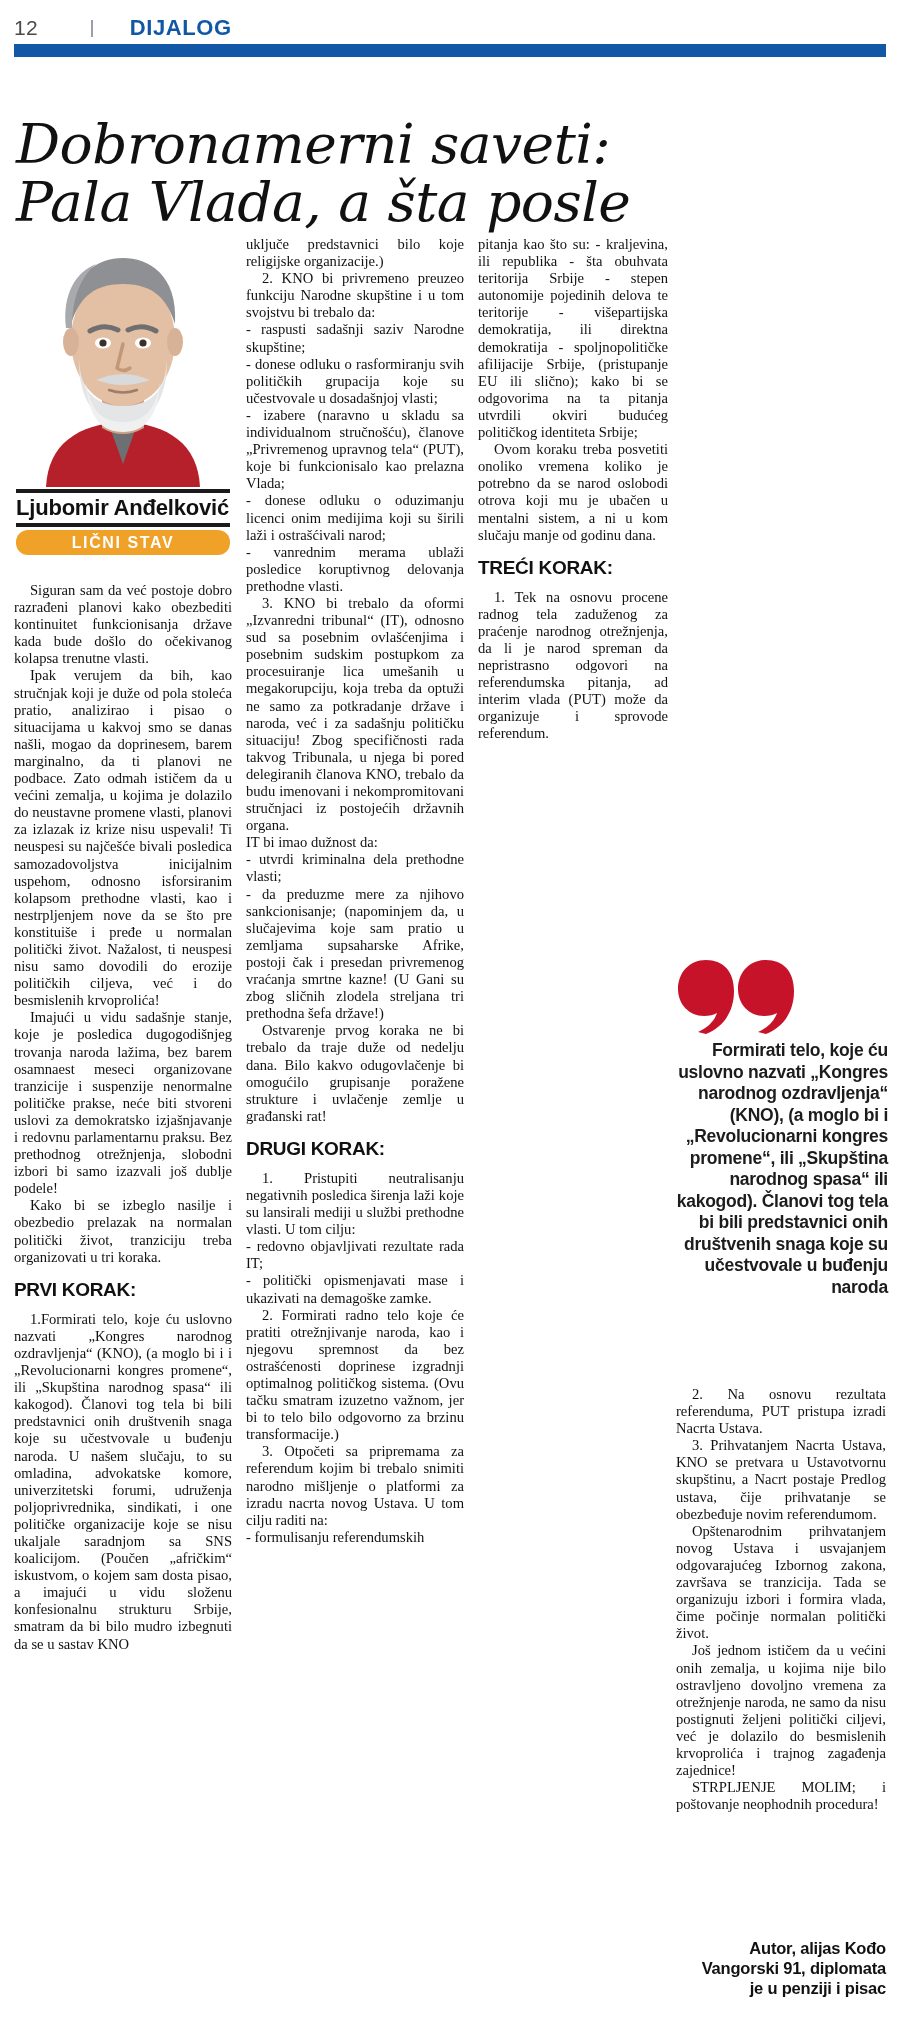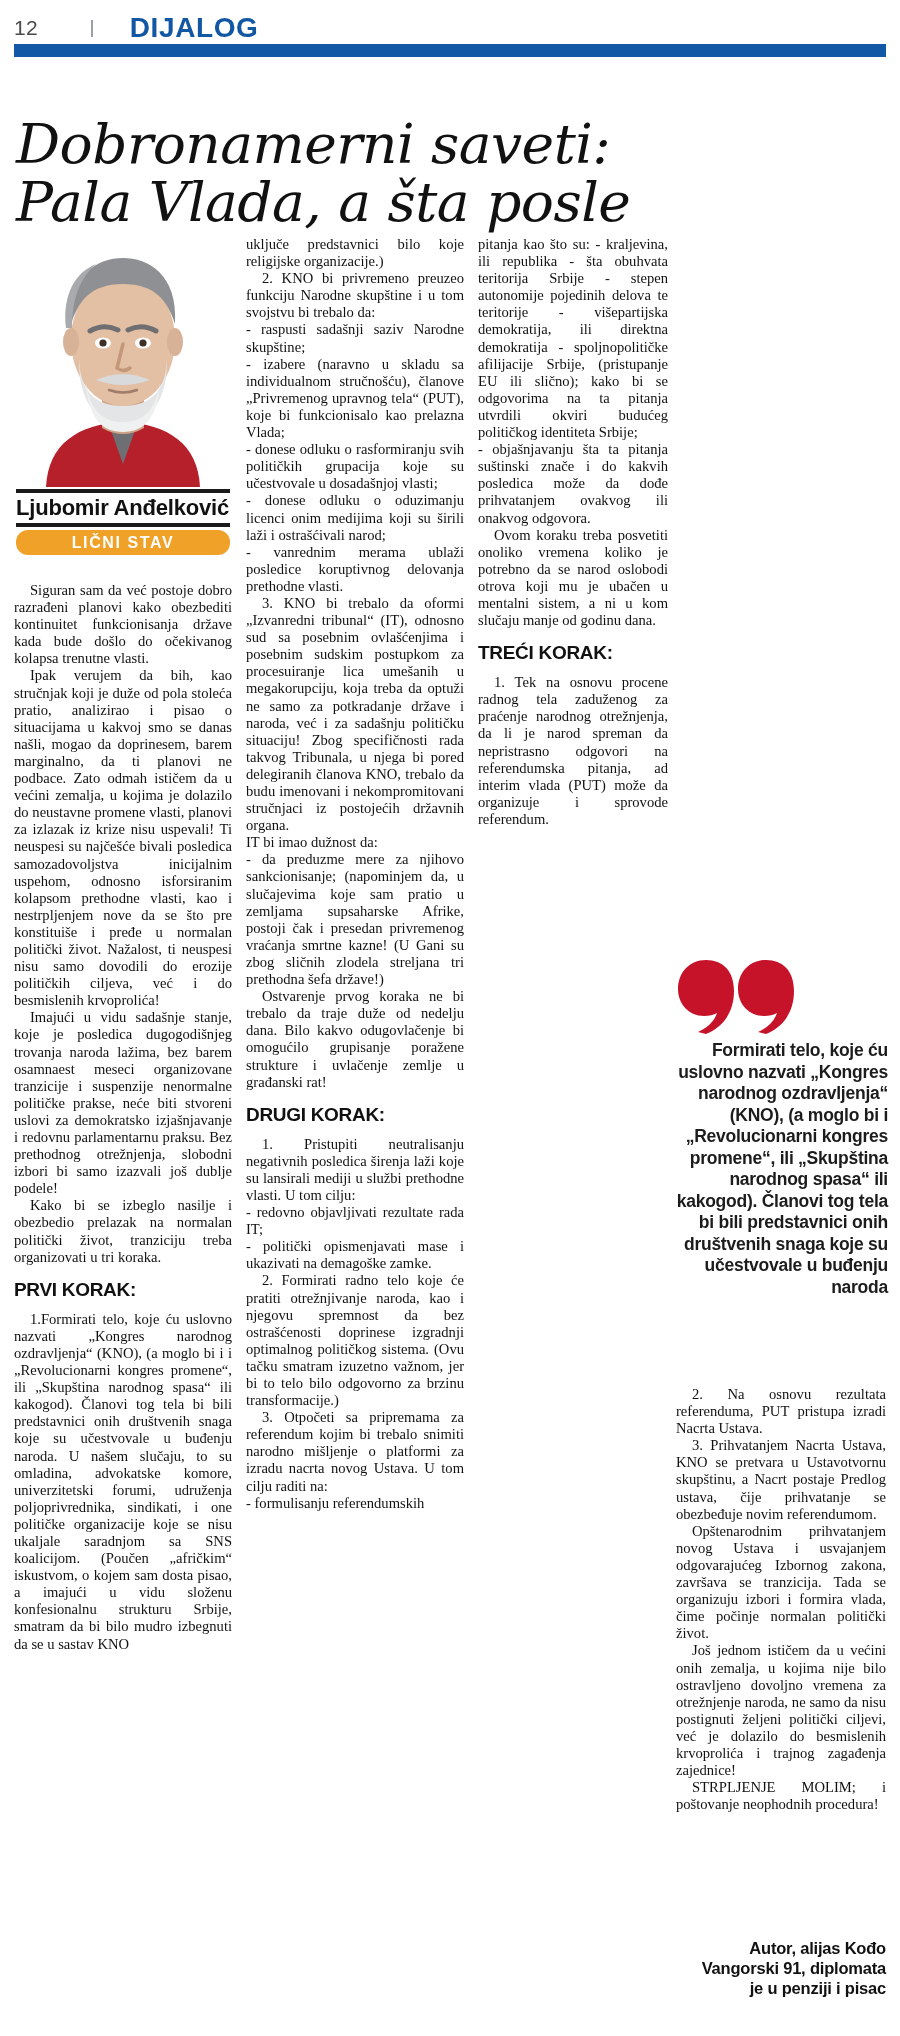--- a/index.html
+++ b/index.html
@@ -35,21 +35,21 @@
   }
   .mast-divider {
     width: 2px;
     height: 17px;
     background: #9aa0a6;
     margin-left: 24px;
   }
   .section-name {
     font-family: "Liberation Sans", sans-serif;
     font-weight: bold;
-    font-size: 28px;
+    font-size: 22px;
     letter-spacing: .6px;
     color: #1257a4;
     margin-left: 8px;
   }
   .mast-rule {
     position: absolute;
     left: 14px;
     top: 44px;
     width: 872px;
     height: 13px;
@@ -265,40 +265,40 @@
   <p>Imajući u vidu sadašnje stanje, koje je posledica dugogodišnjeg trovanja naroda lažima, bez barem osamnaest meseci organizovane tranzicije i suspenzije nenormalne političke prakse, neće biti stvoreni uslovi za demokratsko izjašnjavanje i redovnu parlamentarnu praksu. Bez prethodnog otrežnjenja, slobodni izbori bi samo izazvali još dublje podele!</p>
   <p>Kako bi se izbeglo nasilje i obezbedio prelazak na normalan politički život, tranziciju treba organizovati u tri koraka.</p>
   <div class="shead">PRVI KORAK:</div>
   <p>1.Formirati telo, koje ću uslovno nazvati „Kongres narodnog ozdravljenja“ (KNO), (a moglo bi i i „Revolucionarni kongres promene“, ili „Skupština narodnog spasa“ ili kakogod). Članovi tog tela bi bili predstavnici onih društvenih snaga koje su učestvovale u buđenju naroda. U našem slučaju, to su omladina, advokatske komore, univerzitetski forumi, udruženja poljoprivrednika, sindikati, i one političke organizacije koje se nisu ukaljale saradnjom sa SNS koalicijom. (Poučen „afričkim“ iskustvom, o kojem sam dosta pisao, a imajući u vidu složenu konfesionalnu strukturu Srbije, smatram da bi bilo mudro izbegnuti da se u sastav KNO</p>
 </div>
 
 <div class="col col2">
   <p class="noindent">uključe predstavnici bilo koje religijske organizacije.)</p>
   <p>2. KNO bi privremeno preuzeo funkciju Narodne skupštine i u tom svojstvu bi trebalo da:</p>
   <p class="dash">- raspusti sadašnji saziv Narodne skupštine;</p>
+  <p class="dash">- donese odluku o rasformiranju svih političkih grupacija koje su učestvovale u dosadašnjoj vlasti;</p>
   <p class="dash">- izabere (naravno u skladu sa individualnom stručnošću), članove „Privremenog upravnog tela“ (PUT), koje bi funkcionisalo kao prelazna Vlada;</p>
-  <p class="dash">- donese odluku o rasformiranju svih političkih grupacija koje su učestvovale u dosadašnjoj vlasti;</p>
   <p class="dash">- donese odluku o oduzimanju licenci onim medijima koji su širili laži i ostrašćivali narod;</p>
   <p class="dash">- vanrednim merama ublaži posledice koruptivnog delovanja prethodne vlasti.</p>
   <p>3. KNO bi trebalo da oformi „Izvanredni tribunal“ (IT), odnosno sud sa posebnim ovlašćenjima i posebnim sudskim postupkom za procesuiranje lica umešanih u megakorupciju, koja treba da optuži ne samo za potkradanje države i naroda, već i za sadašnju političku situaciju! Zbog specifičnosti rada takvog Tribunala, u njega bi pored delegiranih članova KNO, trebalo da budu imenovani i nekompromitovani stručnjaci iz postojećih državnih organa.</p>
   <p class="noindent">IT bi imao dužnost da:</p>
+  <p class="dash">- utvrdi kriminalna dela prethodne vlasti;</p>
   <p class="dash">- da preduzme mere za njihovo sankcionisanje; (napominjem da, u slučajevima koje sam pratio u zemljama supsaharske Afrike, postoji čak i presedan privremenog vraćanja smrtne kazne! (U Gani su zbog sličnih zlodela streljana tri prethodna šefa države!)</p>
   <p>Ostvarenje prvog koraka ne bi trebalo da traje duže od nedelju dana. Bilo kakvo odugovlačenje bi omogućilo grupisanje poražene strukture i uvlačenje zemlje u građanski rat!</p>
   <div class="shead">DRUGI KORAK:</div>
   <p>1. Pristupiti neutralisanju negativnih posledica širenja laži koje su lansirali mediji u službi prethodne vlasti. U tom cilju:</p>
   <p class="dash">- redovno objavljivati rezultate rada IT;</p>
   <p class="dash">- politički opismenjavati mase i ukazivati na demagoške zamke.</p>
   <p>2. Formirati radno telo koje će pratiti otrežnjivanje naroda, kao i njegovu spremnost da bez ostrašćenosti doprinese izgradnji optimalnog političkog sistema. (Ovu tačku smatram izuzetno važnom, jer bi to telo bilo odgovorno za brzinu transformacije.)</p>
   <p>3. Otpočeti sa pripremama za referendum kojim bi trebalo snimiti narodno mišljenje o platformi za izradu nacrta novog Ustava. U tom cilju raditi na:</p>
   <p class="dash">- formulisanju referendumskih</p>
 </div>
 
 <div class="col col3">
   <p class="noindent">pitanja kao što su: - kraljevina, ili republika - šta obuhvata teritorija Srbije - stepen autonomije pojedinih delova te teritorije - višepartijska demokratija, ili direktna demokratija - spoljnopolitičke afilijacije Srbije, (pristupanje EU ili slično); kako bi se odgovorima na ta pitanja utvrdili okviri budućeg političkog identiteta Srbije;</p>
-  <p class="dash">- objašnjavanju šta ta pitanja suštinski znače i do kakvih posledica može da dođe prihvatanjem ovakvog ili onakvog odgovora.</p>
   <p>Ovom koraku treba posvetiti onoliko vremena koliko je potrebno da se narod oslobodi otrova koji mu je ubačen u mentalni sistem, a ni u kom slučaju manje od godinu dana.</p>
   <div class="shead">TREĆI KORAK:</div>
   <p>1. Tek na osnovu procene radnog tela zaduženog za praćenje narodnog otrežnjenja, da li je narod spreman da nepristrasno odgovori na referendumska pitanja, ad interim vlada (PUT) može da organizuje i sprovode referendum.</p>
 </div>
 
 <div class="quote-mark">
   <svg viewBox="0 0 120 76" width="120" height="76">
     <path d="M30 2 C13 2 2 15 2 31 C2 46 13 58 28 58 C33 58 38 57 41 55 C38 64 31 70 22 74 L30 76 C48 69 58 53 58 33 C58 13 47 2 30 2 Z" fill="#c6132a"></path>
     <path d="M90 2 C73 2 62 15 62 31 C62 46 73 58 88 58 C93 58 98 57 101 55 C98 64 91 70 82 74 L90 76 C108 69 118 53 118 33 C118 13 107 2 90 2 Z" fill="#c6132a"></path>
   </svg>

